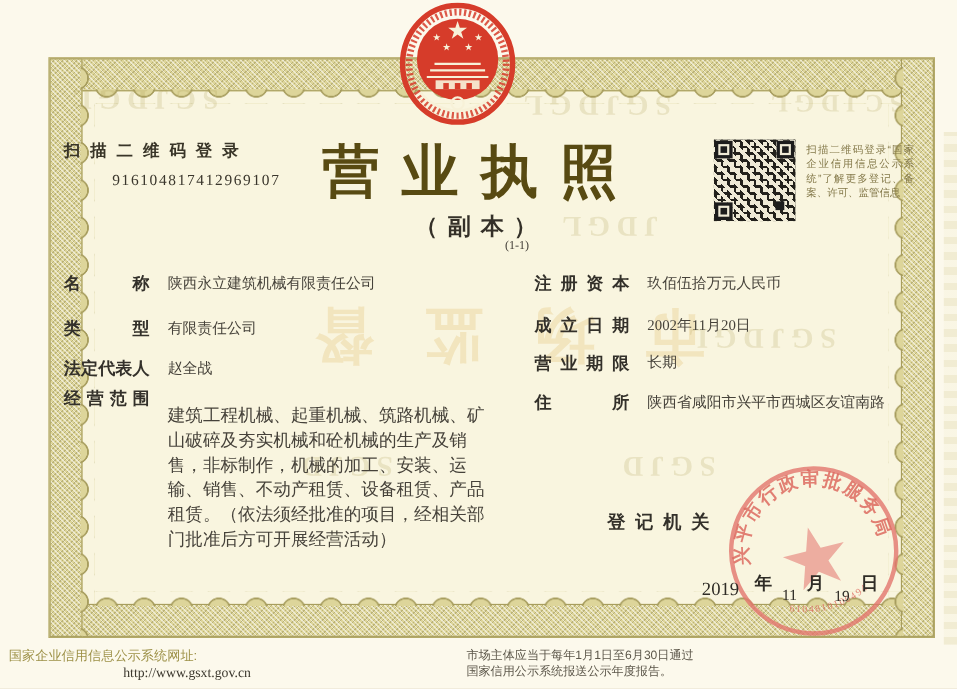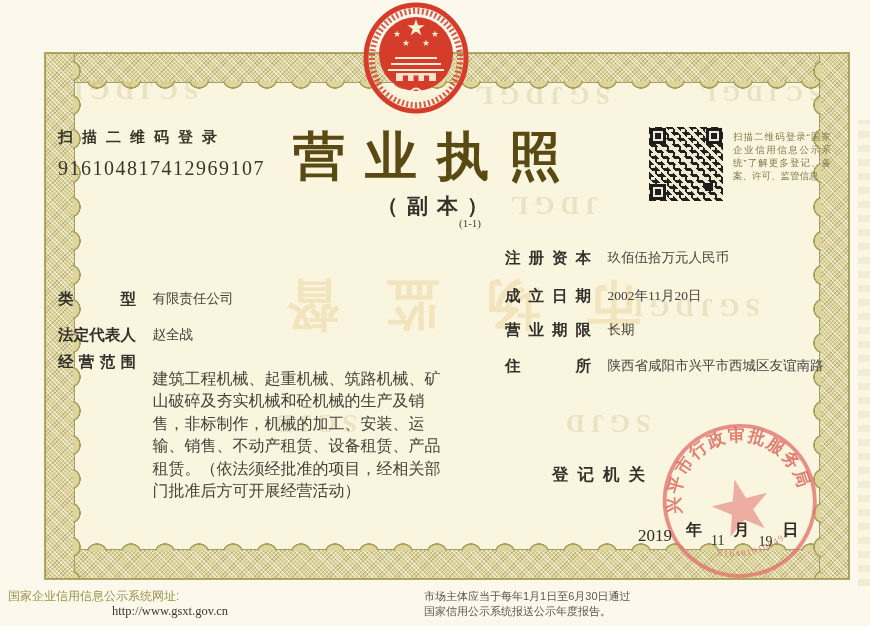--- a/index.html
+++ b/index.html
@@ -33,22 +33,22 @@
         background:repeating-linear-gradient(0deg,#e6dfb9 0 7px,#f7f3dd 7px 14px);}
   
   .wm{position:absolute;transform:rotate(180deg);color:rgba(168,156,82,.20);
       font-weight:bold;font-family:"Liberation Serif",serif;letter-spacing:6px;font-size:26px;}
   .wm-big{color:rgba(214,166,62,.20);letter-spacing:46px;font-size:54px;font-weight:bold;}
   
   .emblem{position:absolute;left:362px;top:2px;width:108px;height:118px;z-index:5;}
   
   .credit{position:absolute;left:58px;top:128px;z-index:4;}
   .credit-label{font-size:15px;font-weight:bold;letter-spacing:9px;color:#393528;}
-  .credit-code{margin-top:10px;font-family:"Liberation Serif",serif;font-size:20px;
-               letter-spacing:1.5px;color:#3a362c;}
+  .credit-code{margin-top:10px;font-family:"Liberation Serif",serif;font-size:14px;
+               letter-spacing:1.5px;color:#3a362c;padding-left:44px;}
   .title{position:absolute;left:252px;top:122px;width:370px;text-align:center;z-index:4;
          font-family:"Liberation Serif",serif;font-weight:900;font-size:52px;
          letter-spacing:20px;color:#584a12;}
   .subtitle{position:absolute;left:252px;top:192px;width:370px;text-align:center;z-index:4;
          font-weight:bold;font-size:21px;letter-spacing:9px;color:#343028;}
   .page-note{position:absolute;left:459px;top:217px;font-family:"Liberation Serif",serif;
          font-size:11px;color:#45413a;z-index:4;}
   
   .qr{position:absolute;left:649px;top:127px;width:74px;height:74px;z-index:4;background:#efead6;
       background-image:
@@ -59,21 +59,21 @@
   .qf::after{content:"";position:absolute;inset:2px;background:#1c1c1c;}
   .qf.tl{left:1px;top:1px;} .qf.tr{right:1px;top:1px;} .qf.bl{left:1px;bottom:1px;}
   .qdot{position:absolute;right:10px;bottom:10px;width:8px;height:8px;background:#1c1c1c;}
   .qr-note{position:absolute;left:733px;top:130px;width:98px;z-index:4;font-size:9.5px;
            line-height:1.38;color:#84794a;text-align:justify;}
   
   .row{position:absolute;white-space:nowrap;z-index:4;}
   .flabel{display:inline-block;vertical-align:top;text-align:justify;text-align-last:justify;
           -moz-text-align-last:justify;font-size:15.5px;font-weight:bold;color:#33302a;}
   .flabel.w-left{width:78px;}
-  .flabel.w-right{width:86px;margin-left:19px;}
+  .flabel.w-right{width:86px;}
   .fvalue{display:inline-block;vertical-align:top;margin-left:12px;margin-top:1px;
           font-family:"Liberation Serif",serif;font-size:13.5px;color:#46423a;}
   .fvalue.scope{white-space:normal;width:302px;font-size:16px;line-height:1.4;margin-top:16px;}
   
   .reg-label{position:absolute;left:552px;top:464px;font-size:16.5px;font-weight:bold;
              letter-spacing:9px;color:#33302a;z-index:4;}
   .seal{position:absolute;left:650px;top:412px;width:178px;height:172px;z-index:3;
         transform:rotate(-14deg);}
   .date-line{position:absolute;left:638px;top:520px;width:210px;z-index:4;white-space:nowrap;}
   .date-line .num{font-family:"Liberation Serif",serif;color:#2f2c26;display:inline-block;position:relative;}
@@ -153,20 +153,24 @@
   <div class="page-note">(1-1)</div>
 
   <div class="qr">
     <div class="qf tl"></div>
     <div class="qf tr"></div>
     <div class="qf bl"></div>
     <div class="qdot"></div>
   </div>
   <div class="qr-note">扫描二维码登录“国家企业信用信息公示系统”了解更多登记、备案、许可、监管信息</div>
 
+  <div class="row" style="left:58px;top:248px;">
+    <span class="flabel w-left">名称</span>
+    <span class="fvalue">陕西永立建筑机械有限责任公司</span>
+  </div>
   <div class="row" style="left:58px;top:289px;">
     <span class="flabel w-left">类型</span>
     <span class="fvalue">有限责任公司</span>
   </div>
   <div class="row" style="left:58px;top:325px;">
     <span class="flabel w-left">法定代表人</span>
     <span class="fvalue">赵全战</span>
   </div>
   <div class="row" style="left:58px;top:352px;">
     <span class="flabel w-left">经营范围</span>

